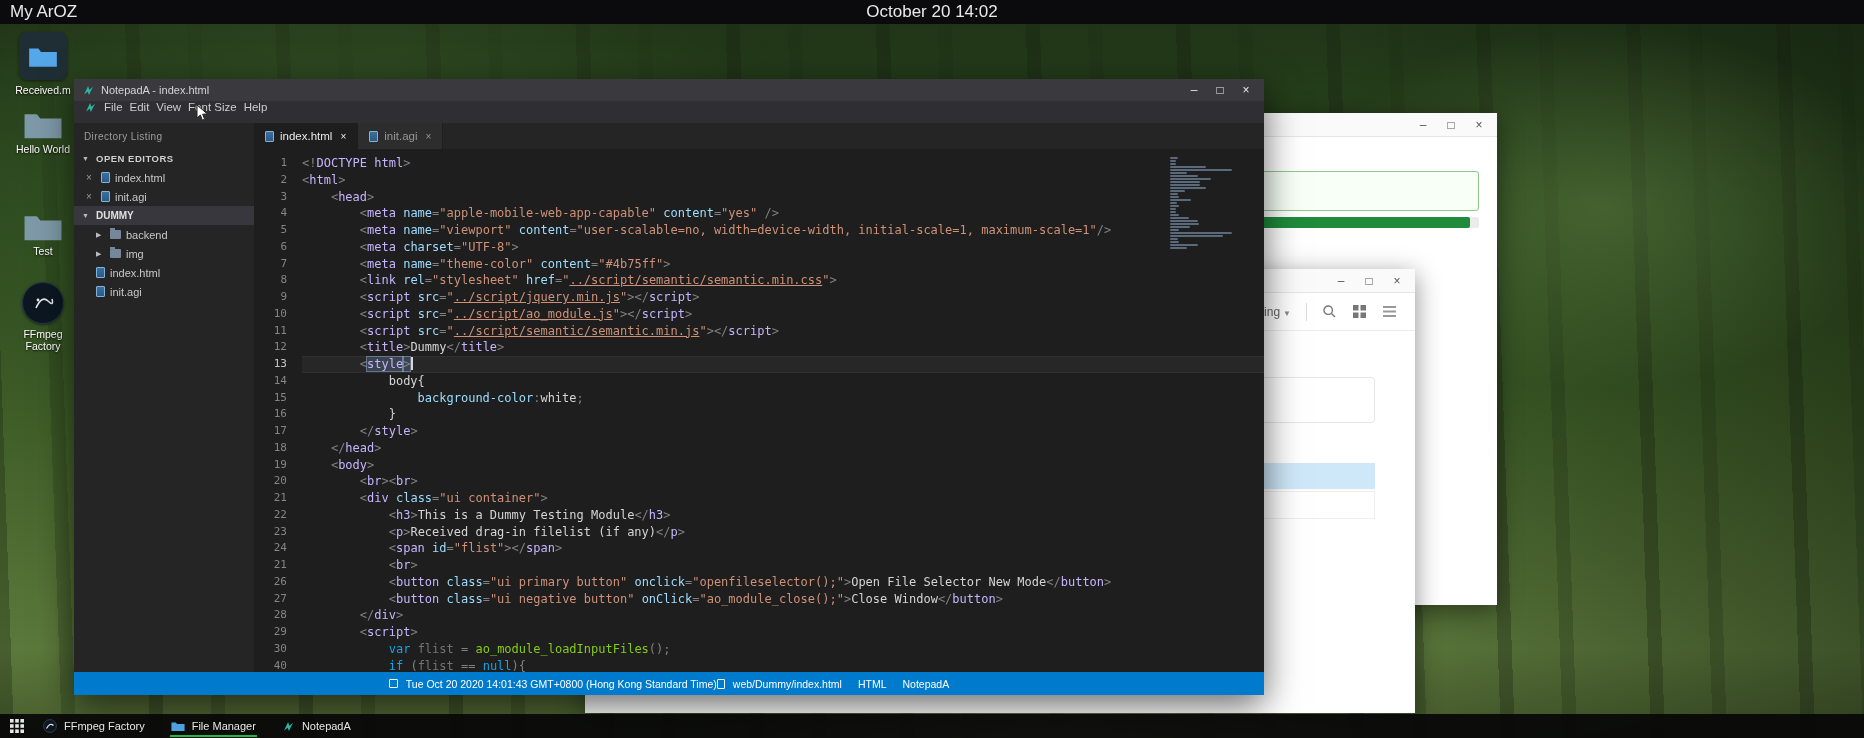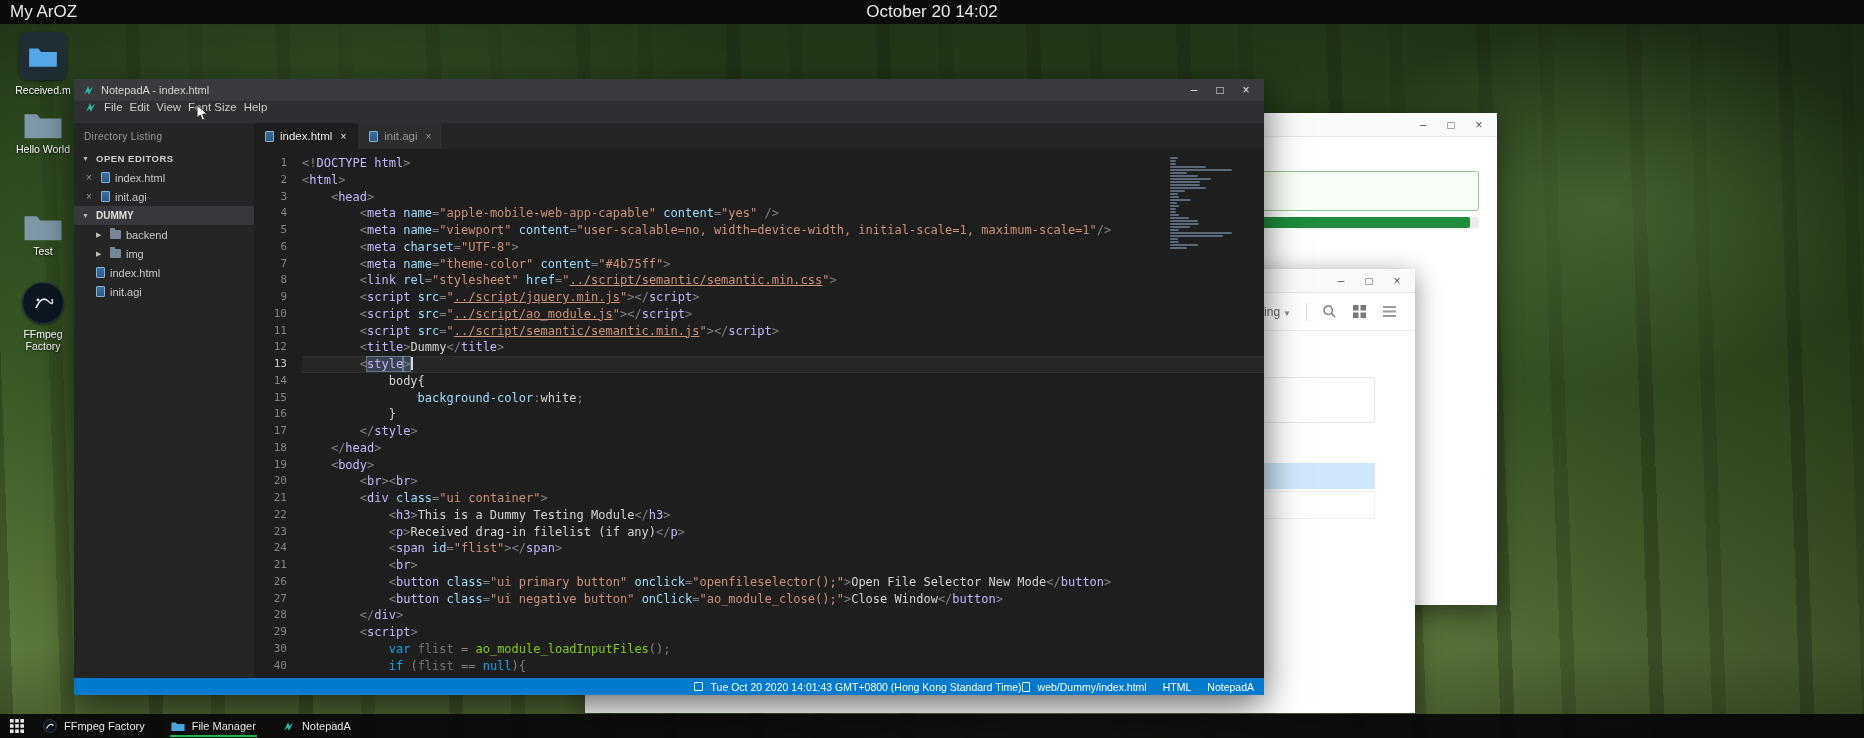--- a/index.html
+++ b/index.html
@@ -70,21 +70,21 @@
   .codecol { flex:1; font:12px/16.75px "DejaVu Sans Mono", monospace; white-space:pre; overflow:hidden; }
   .code-line { height:16.75px; }
   .code-line.current { background:rgba(255,255,255,0.045); box-shadow:inset 0 1px 0 #303030, inset 0 -1px 0 #303030; }
   .tk-pl { color:#d4d4d4; } .tk-pu { color:#808080; } .tk-tg { color:#c4b5fd; }
   .tk-at { color:#9cdcfe; } .tk-st { color:#ce9178; } .tk-sl { color:#ce9178; text-decoration:underline; }
   .tk-kw { color:#0ea5e9; } .tk-fn { color:#84cc16; } .tk-vr { color:#737373; }
   .tk-sel { background:rgba(82,104,134,0.45); outline:1px solid rgba(150,180,220,0.55); }
   .caret { display:inline-block; width:1.5px; height:13px; background:#d8d8d8; vertical-align:-2px; margin-left:1px; }
   .minimap { position:absolute; right:8px; top:34px; width:86px; }
   .mini-line { height:2px; margin-bottom:1px; background:rgba(140,170,200,0.55); border-radius:1px; }
-  .np-status { position:absolute; left:0; right:0; bottom:0; height:17px; background:#007acc; color:#fff; display:flex; align-items:center; justify-content:flex-end; font-size:10.5px; padding:0 10px; }
+  .np-status { position:absolute; left:0; right:0; bottom:0; height:23px; background:#007acc; color:#fff; display:flex; align-items:center; justify-content:center; font-size:10.5px; padding:0 10px; }
   .st-group { display:flex; align-items:center; gap:8px; }
   .st-right { gap:16px; }
   .stat-ic { width:9px; height:9px; border:1px solid #fff; border-radius:1px; }
   .doc-ic { width:8px; height:10px; border:1px solid #fff; border-radius:1px; }
   
   .taskbar { position:absolute; left:0; right:0; bottom:0; height:24px; background:rgba(8,9,8,0.94); z-index:45; display:flex; align-items:center; padding:0 4px; color:#e6e6e6; font-size:11px; }
   .tb-start { width:26px; height:100%; display:flex; align-items:center; justify-content:center; }
   .tb-item { display:flex; align-items:center; gap:7px; padding:0 13px; height:100%; position:relative; cursor:default; }
   .tb-item.active::after { content:""; position:absolute; left:12px; right:12px; bottom:1px; height:2px; background:#21ba45; }
   

